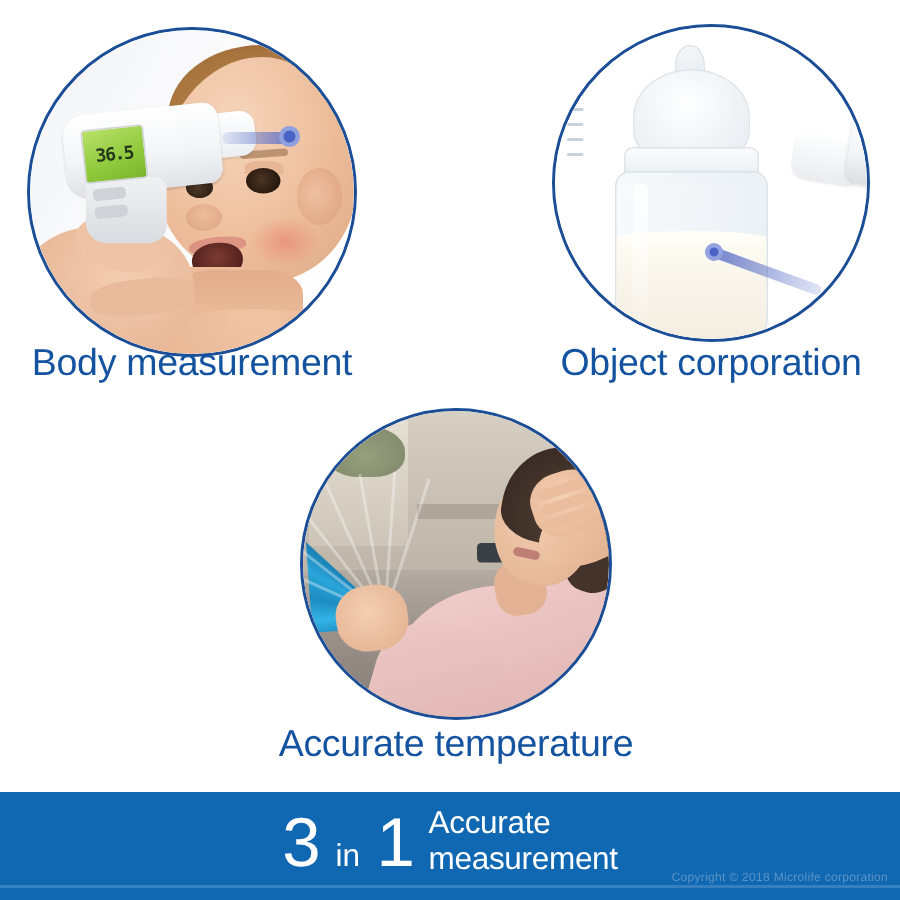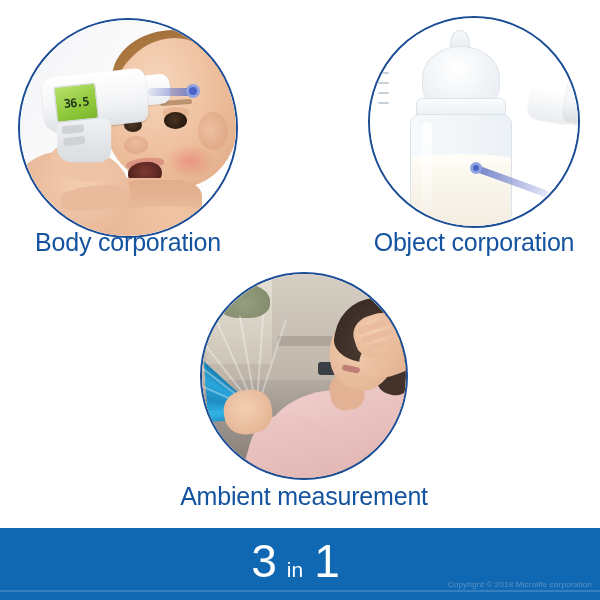--- a/index.html
+++ b/index.html
@@ -397,21 +397,21 @@
             <span class="lcd-digits">36.5</span>
           </div>
           <div class="therm-btn b1"></div>
           <div class="therm-btn b2"></div>
         </div>
 
         <div class="beam"></div>
         <div class="beamdot"></div>
       </div>
     </div>
-    <div class="caption" style="left:0px;top:228px;width:256px;">Body corporation</div>
+    <div class="caption" style="left:0px;top:228px;width:256px;">Body measurement</div>
   </div>
 
   <div class="panel">
     <div class="circle" style="left:368px;top:16px;width:212px;height:212px;">
       <div class="scene">
         <div class="p2bg"></div>
         <div class="bot-nip"></div>
         <div class="bot-teat"></div>
         <div class="bot-collar"></div>
         <div class="bot-body">
@@ -481,30 +481,32 @@
           <div class="fan-rib" style="transform:rotate(-34deg)"></div>
           <div class="fan-rib" style="transform:rotate(-20deg)"></div>
           <div class="fan-rib" style="transform:rotate(-6deg)"></div>
           <div class="fan-rib" style="transform:rotate(8deg)"></div>
           <div class="fan-rib" style="transform:rotate(22deg)"></div>
           <div class="fan-hub"></div>
         </div>
         <div class="w-handfan"></div>
       </div>
     </div>
-    <div class="caption" style="left:154px;top:482px;width:300px;">Ambient measurement</div>
+    <div class="caption" style="left:154px;top:482px;width:300px;">Accurate temperature</div>
   </div>
 
   <div class="banner">
     <div class="banner-inner">
       <div class="three-in-one">
         <span class="tio-num">3</span>
         <span class="tio-in">in</span>
         <span class="tio-num">1</span>
       </div>
       <div class="accurate">
+        <div>Accurate</div>
+        <div>measurement</div>
       </div>
     </div>
     <div class="banner-rule"></div>
   </div>
   <div class="copyright">Copyright © 2018 Microlife corporation</div>
 
 </div>
 
 </body></html>

